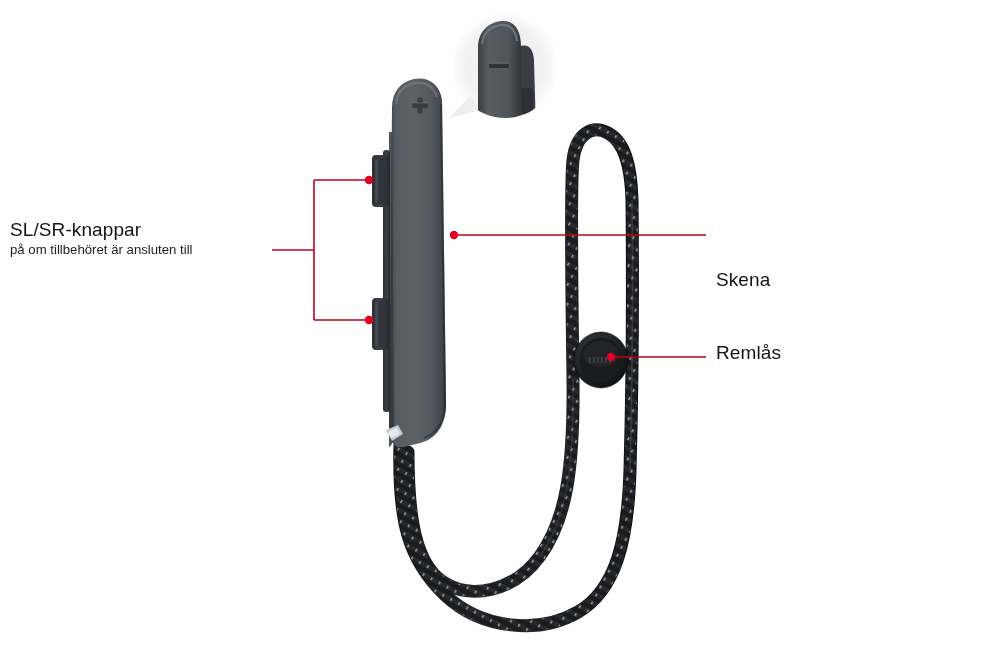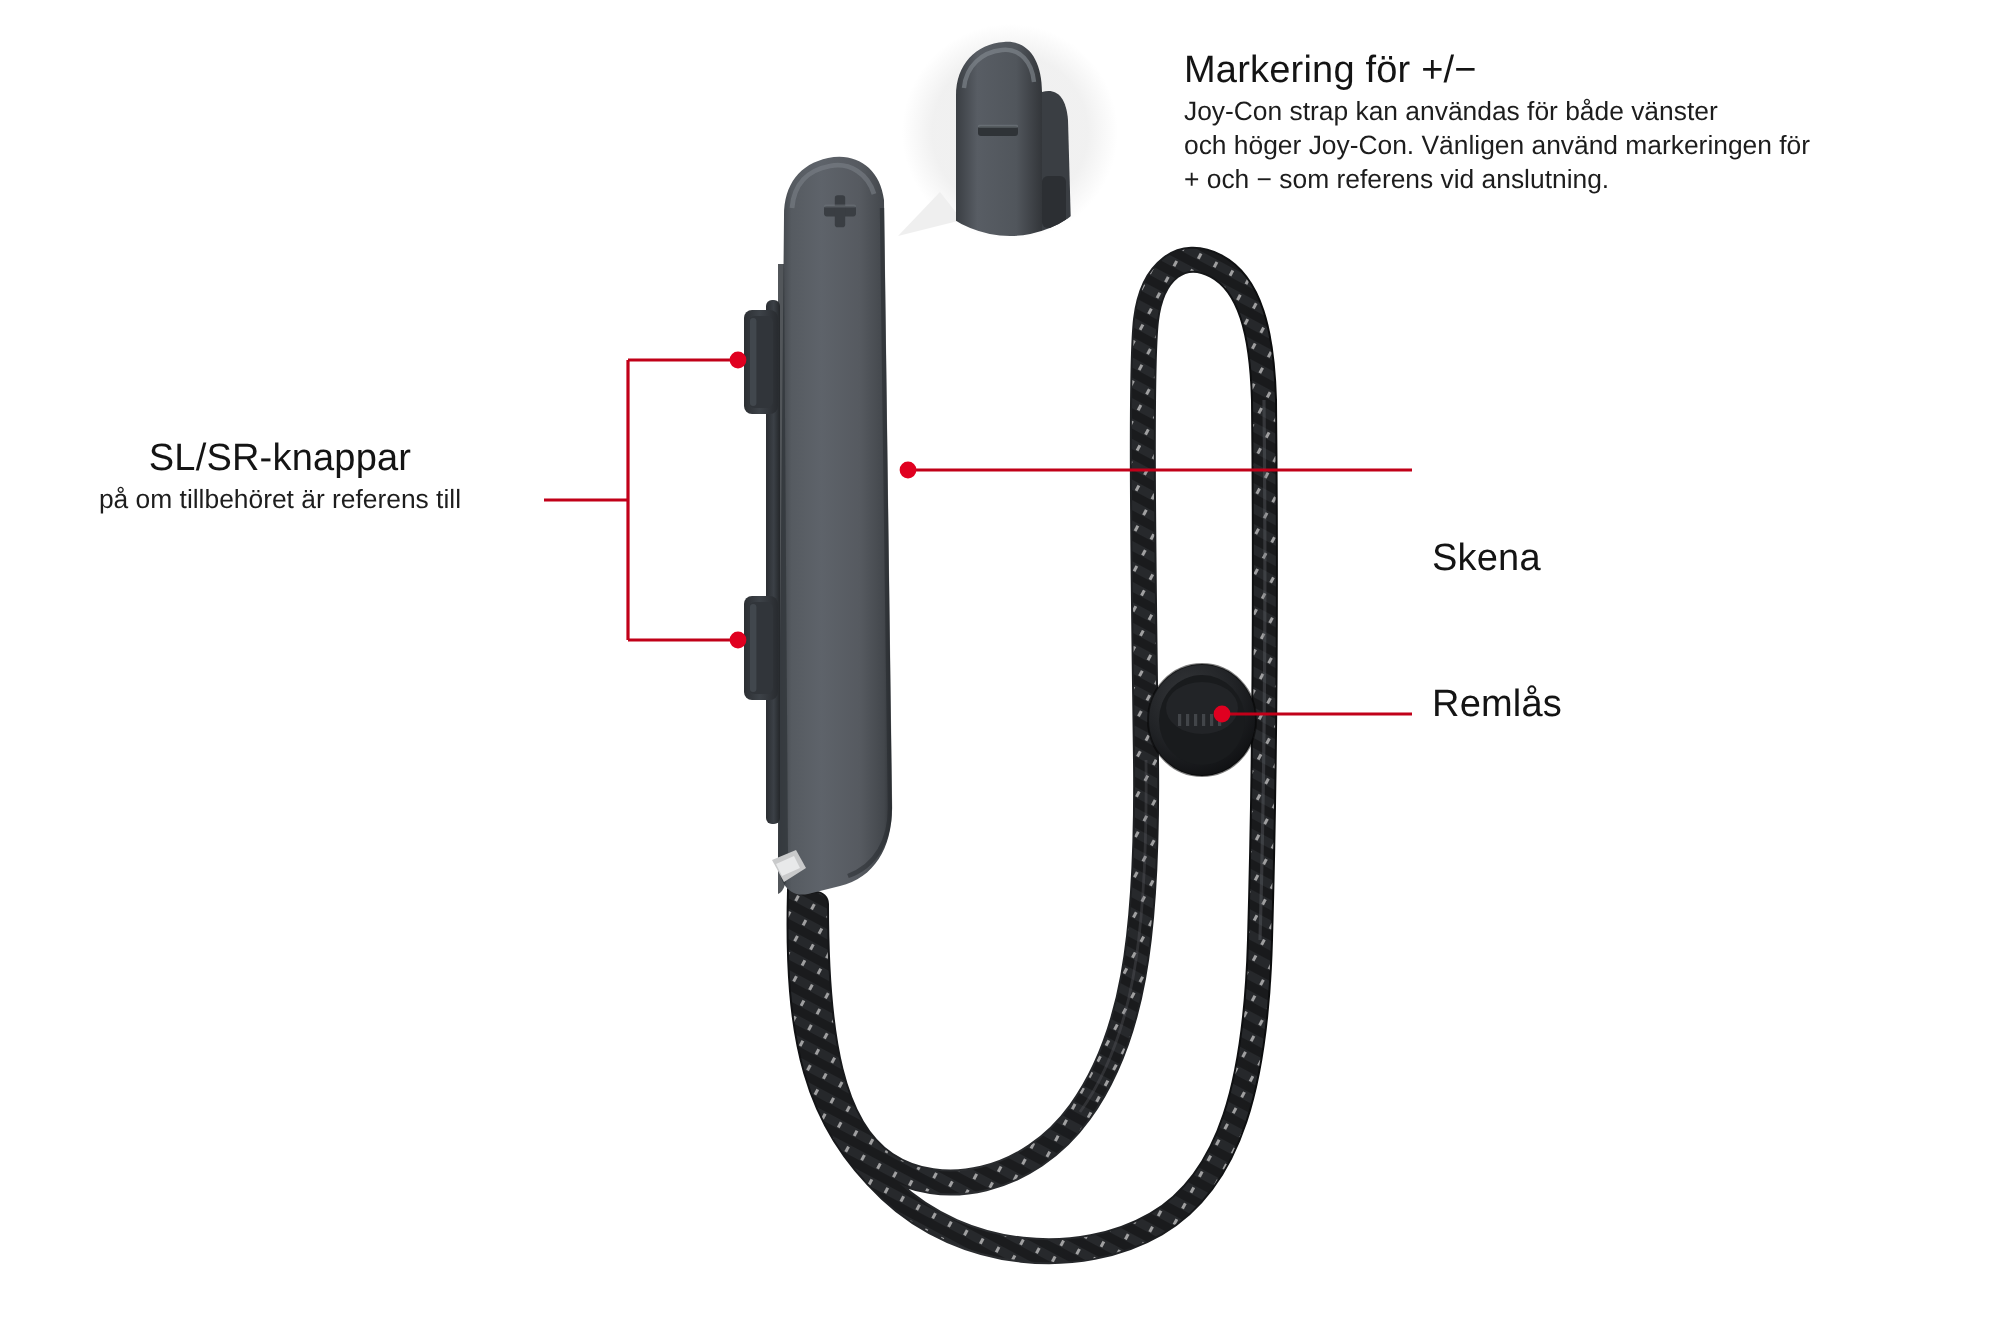--- a/index.html
+++ b/index.html
@@ -34,21 +34,21 @@
   }
   .body {
     font-size: 13.2px;
     font-weight: 400;
     line-height: 17.2px;
     color: #1d1d1d;
     white-space: nowrap;
   }
   
   #ann-plusminus { left: 592px; top: 24px; text-align: left; }
-  #ann-slsr      { left: 10px;  top: 218px; width: 260px; text-align: center; }
+  #ann-slsr      { left: 10px;  top: 218px; width: 260px; text-align: left; }
   #ann-skena     { left: 716px; top: 224px; text-align: center; margin-top: 44px; }
   #ann-remlas    { left: 716px; top: 341px; text-align: center; }
 </style>
 </head>
 <body>
 
 <div id="page">
 
   <svg class="layer" viewBox="0 0 1000 660">
     <defs>
@@ -236,30 +236,24 @@
         <circle cx="454" cy="235" r="4.2" fill="#e00020" stroke="none"></circle>
       </g>
 
       <g>
         <path d="M 612,357 L 706,357"></path>
         <circle cx="611" cy="357" r="4.2" fill="#e00020" stroke="none"></circle>
       </g>
     </g>
   </svg>
 
-  <div class="txtblock" id="ann-plusminus">
-    <div class="heading">Markering för +/−</div>
-    <div class="body">Joy-Con strap kan användas för både vänster</div>
-    <div class="body">och höger Joy-Con. Vänligen använd markeringen för</div>
-    <div class="body">+ och − som referens vid anslutning.</div>
-  </div>
 
   <div class="txtblock" id="ann-slsr">
     <div class="heading">SL/SR-knappar</div>
-    <div class="body">på om tillbehöret är referens till</div>
+    <div class="body">på om tillbehöret är ansluten till</div>
   </div>
 
   <div class="txtblock" id="ann-skena">
     <div class="heading">Skena</div>
   </div>
 
   <div class="txtblock" id="ann-remlas">
     <div class="heading">Remlås</div>
   </div>
 

